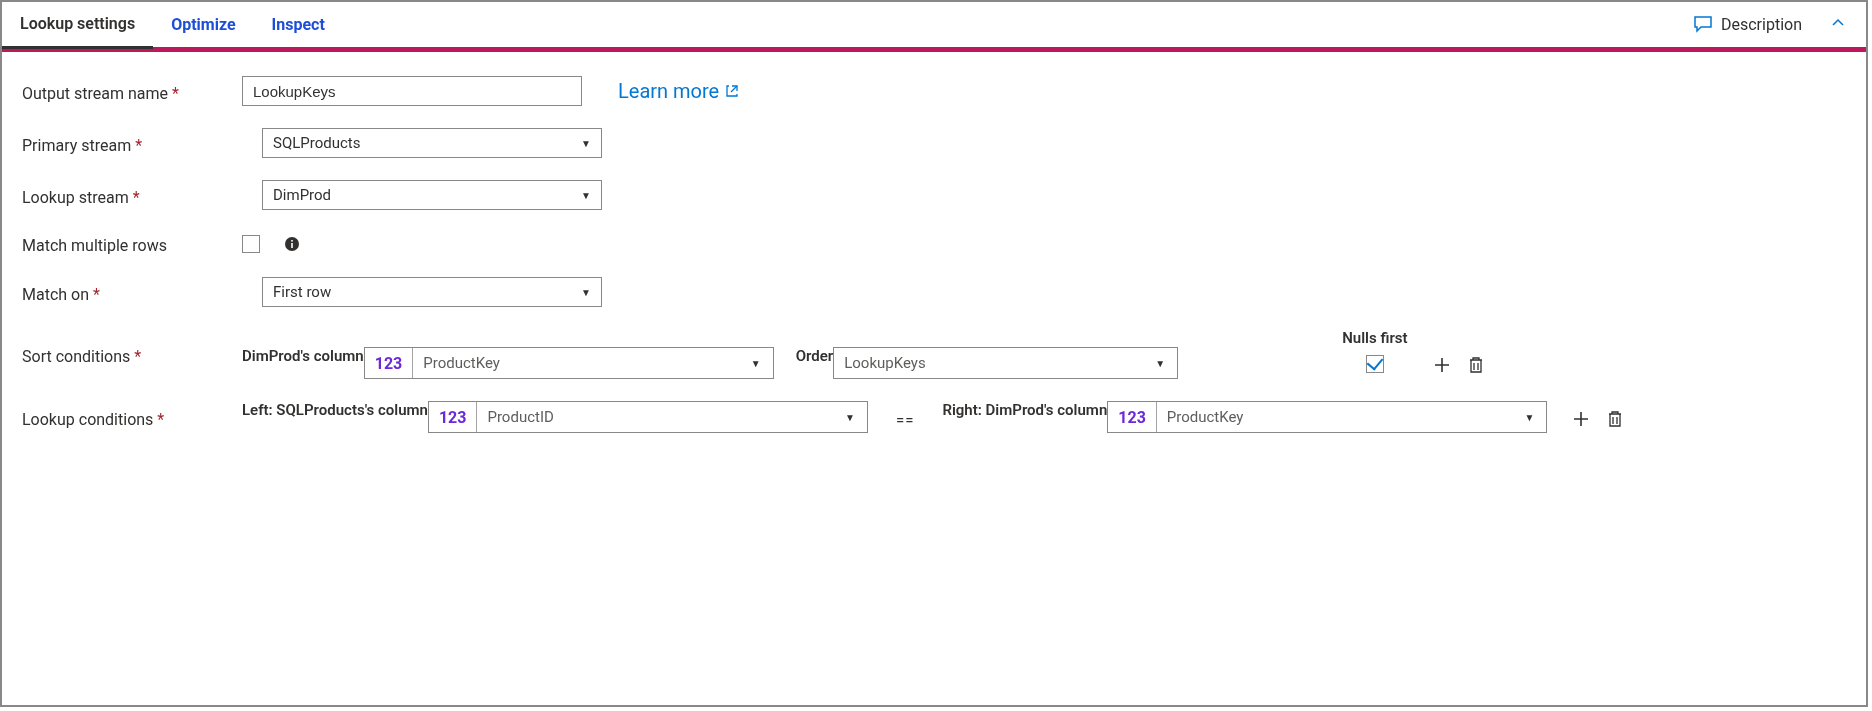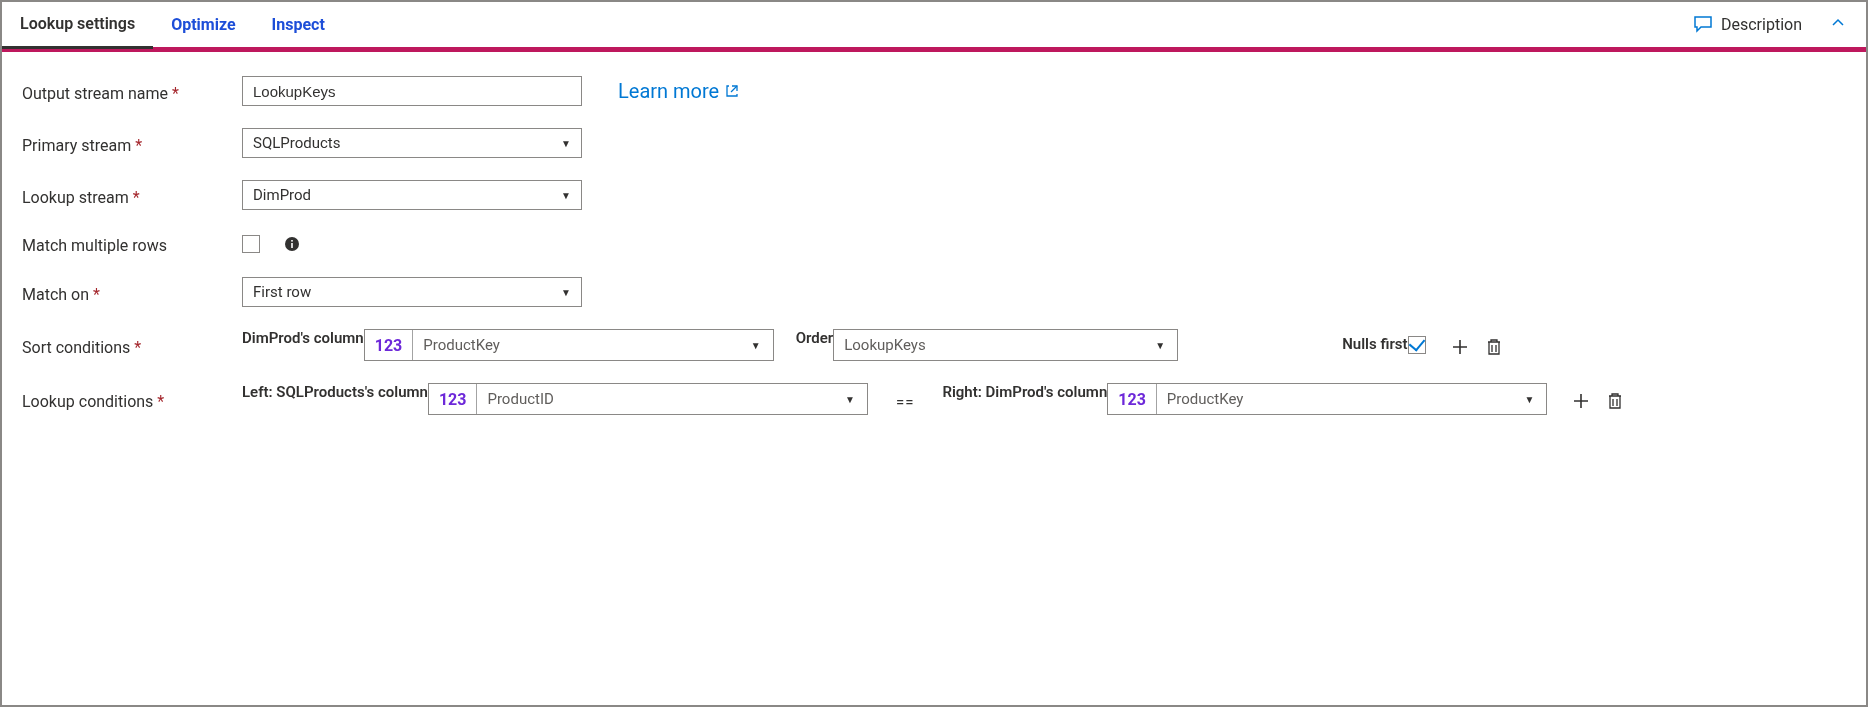--- a/index.html
+++ b/index.html
@@ -89,20 +89,21 @@
     border: 1px solid #8a8886;
     display: flex;
     align-items: center;
     padding: 0 10px;
     box-sizing: border-box;
     justify-content: space-between;
     cursor: pointer;
     font-size: 15px;
     color: #323130;
     background: #fff;
+    margin-left: 20px;
   }
   .dropdown .caret {
     font-size: 10px;
     color: #323130;
   }
   .learn-more {
     color: #0078d4;
     font-size: 20px;
     text-decoration: none;
     display: inline-flex;
@@ -176,21 +177,21 @@
     color: #605e5c;
     font-size: 15px;
   }
   .col-dropdown .caret {
     font-size: 10px;
     padding: 0 12px;
   }
   .w-410 { width: 410px; }
   .w-345 { width: 345px; }
   .w-440 { width: 440px; }
-  .null-col { display:flex; align-items:center; }
+  .null-col { display:flex; flex-direction:column; align-items:center; }
   .icon-btn {
     width: 24px; height: 24px;
     display:inline-flex;
     align-items:center;
     justify-content:center;
     cursor:pointer;
     color:#323130;
   }
   .icon-row { display:flex; gap:10px; align-items:center; margin-bottom:2px;}
   .eq-op {

